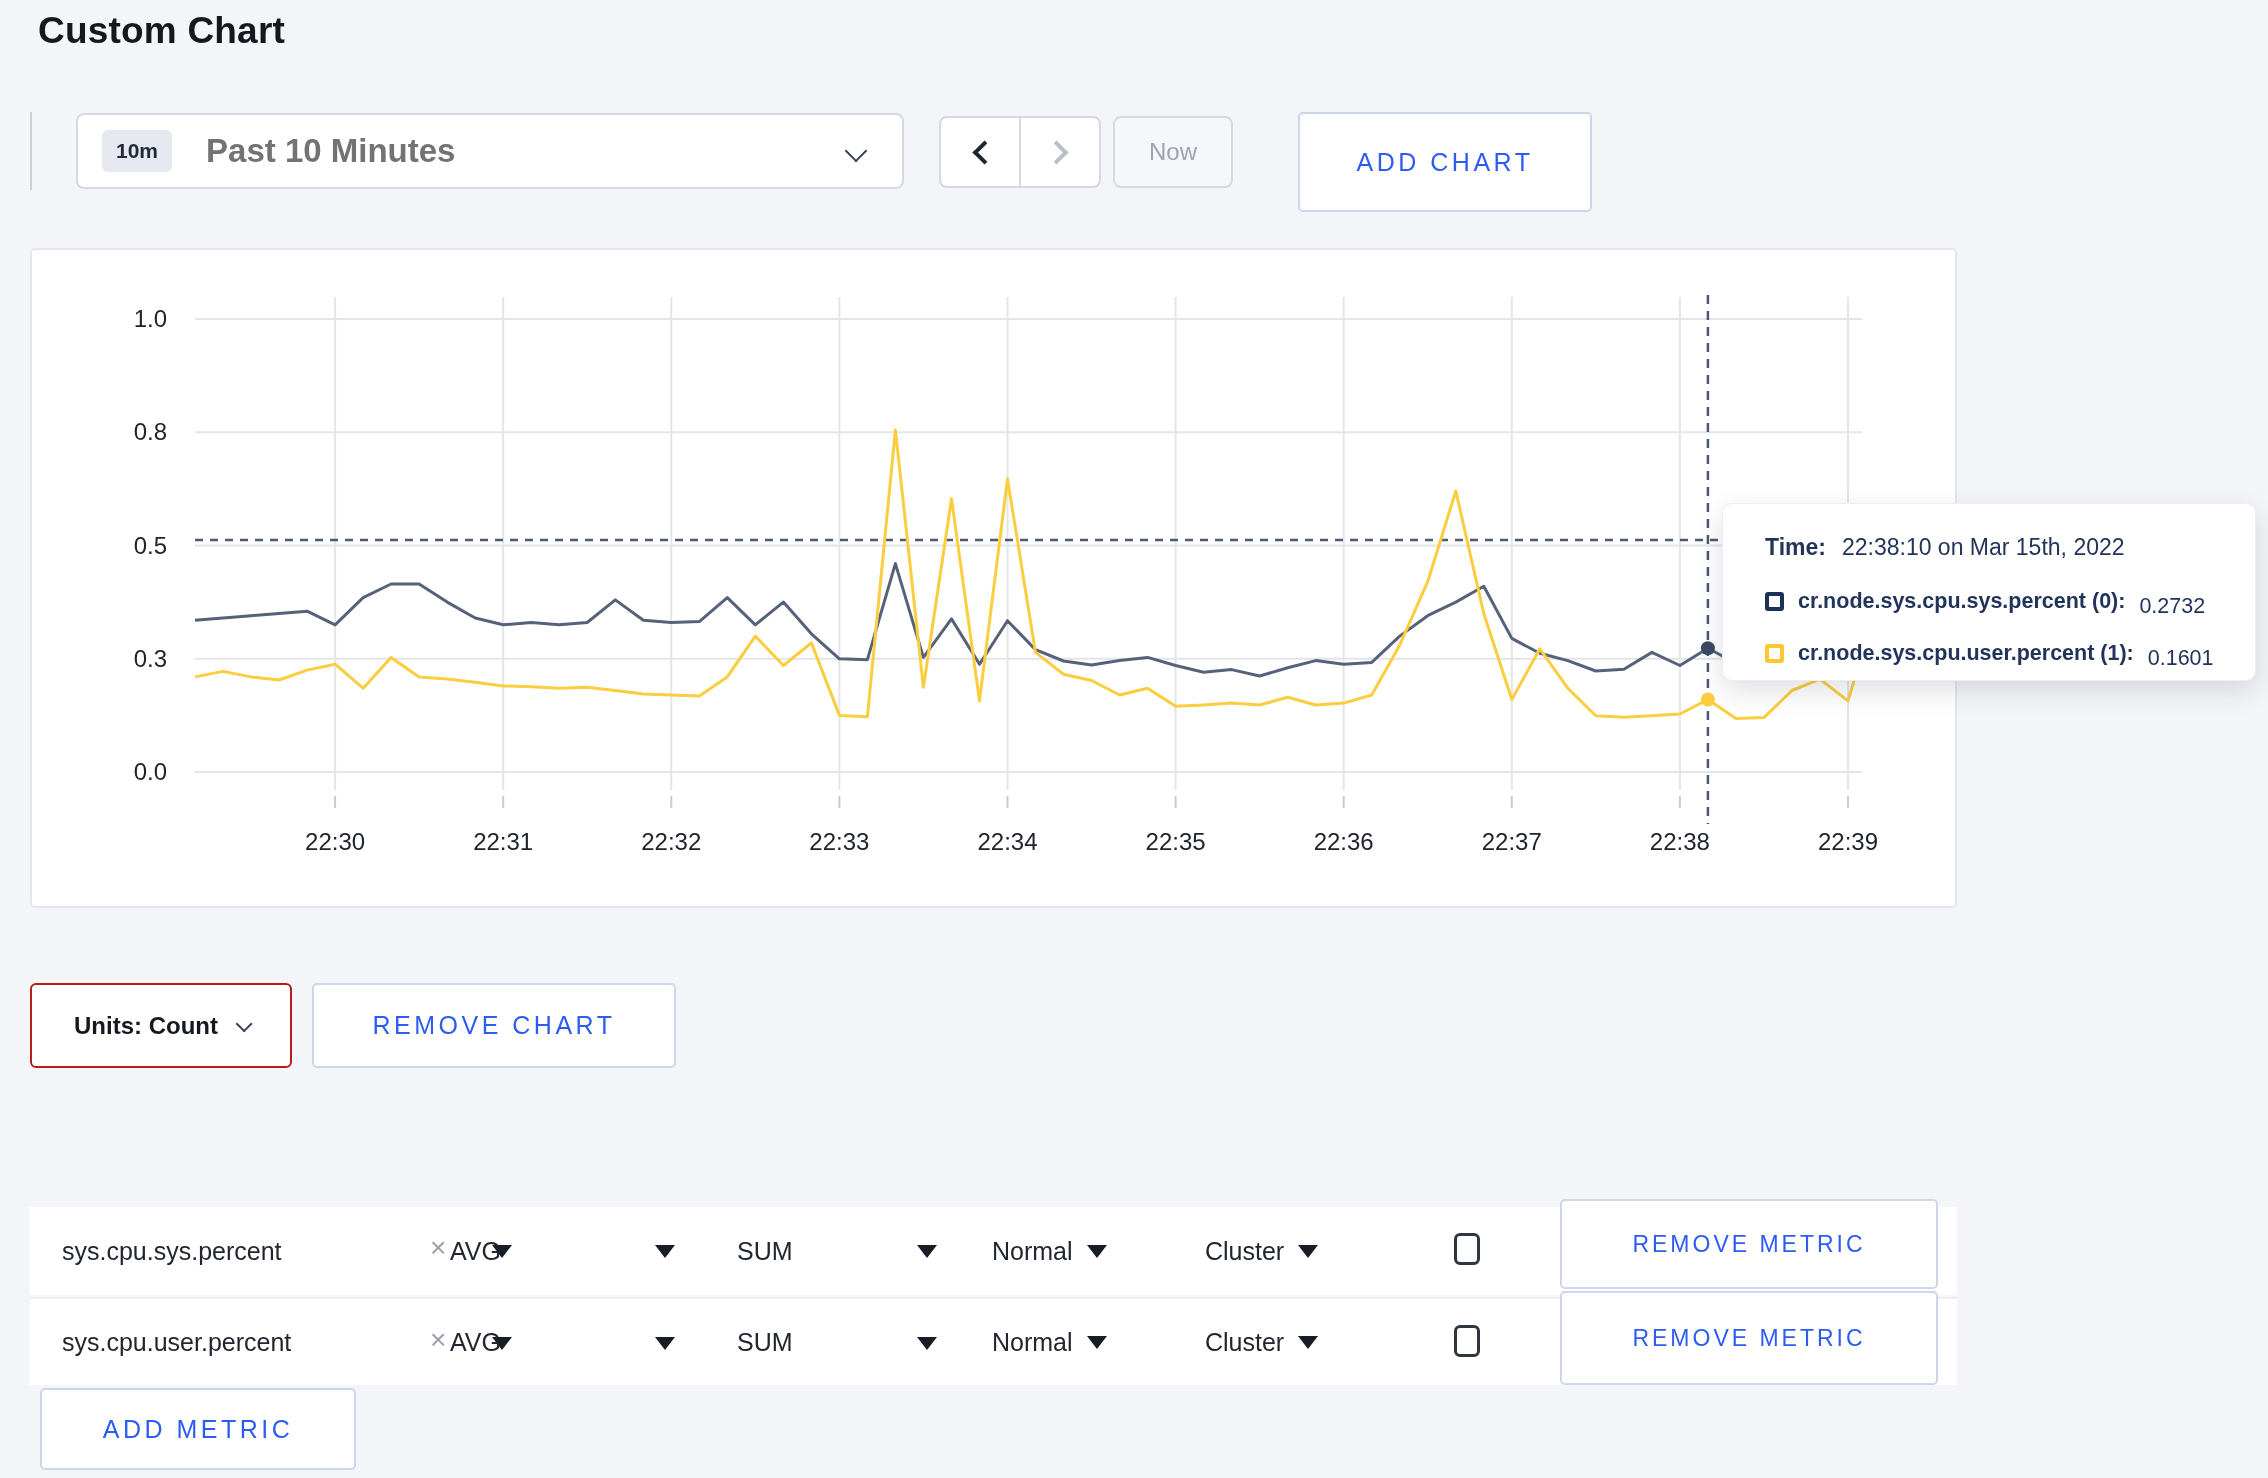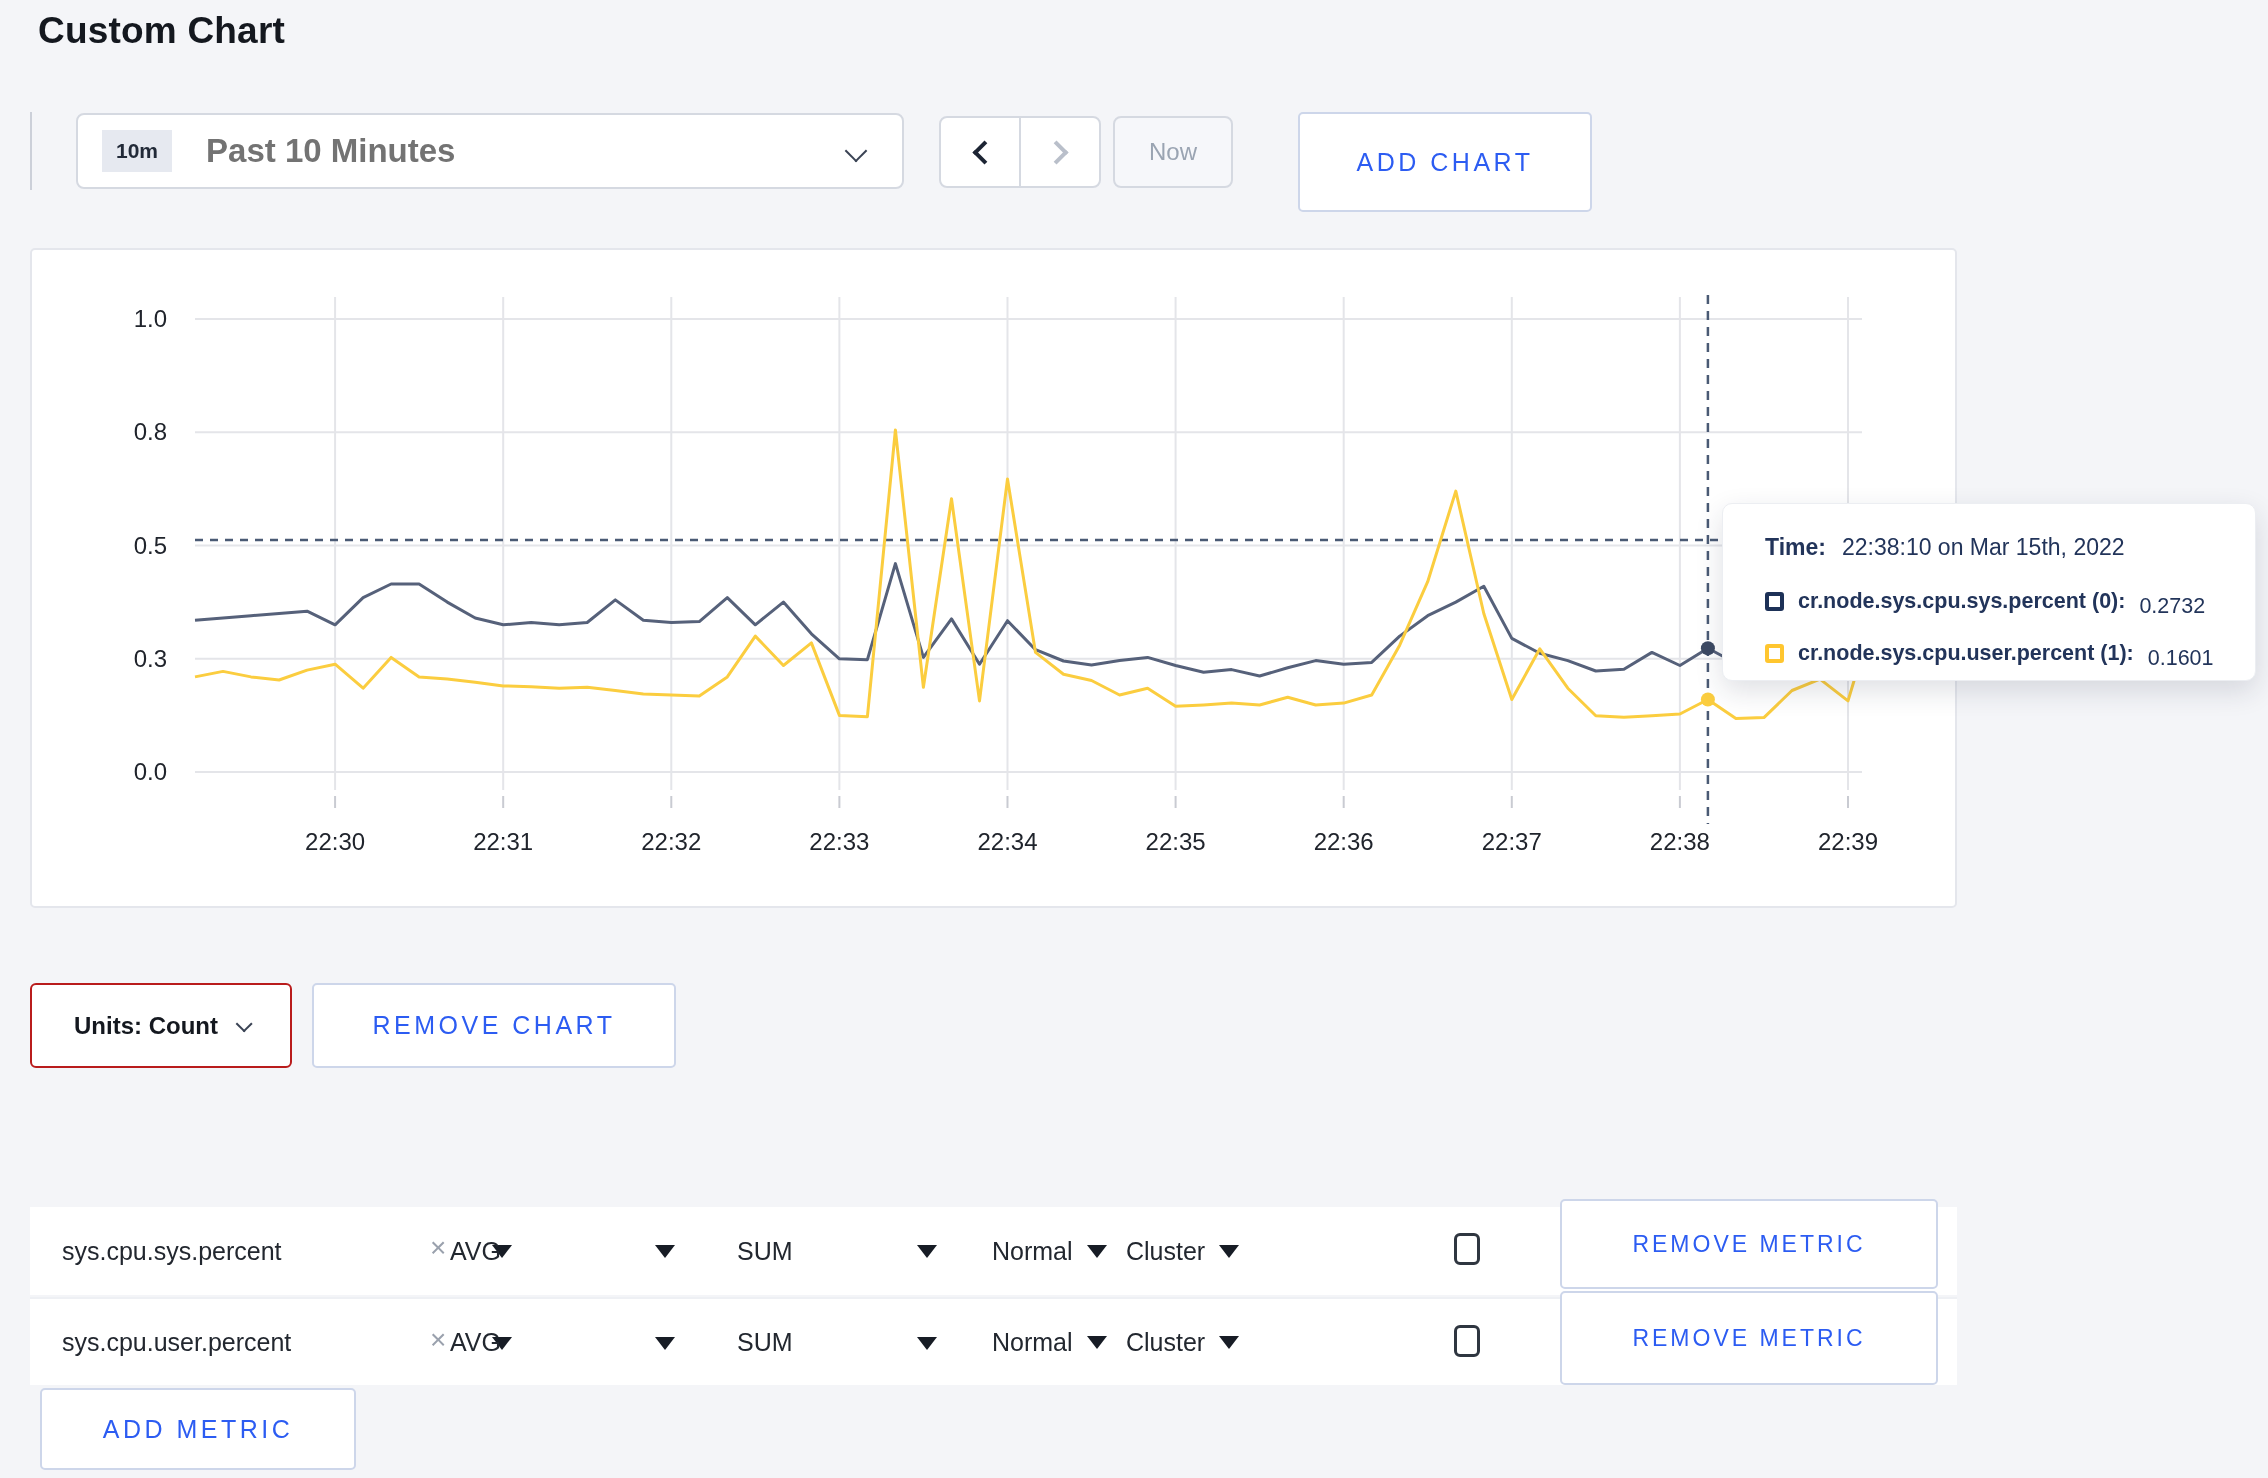--- a/index.html
+++ b/index.html
@@ -25,21 +25,21 @@
   
   .toolbar-divider { left:30px; top:112px; width:2px; height:78px; background:#ccd0d9; }
 
   .time-dropdown {
     left:76px; top:113px; width:828px; height:76px;
     background:#fff; border:2px solid #d5d9e1; border-radius:8px;
     display:flex; align-items:center; cursor:pointer;
   }
   .range-badge {
     margin-left:24px;
-    background:#e6e9f0; border-radius:0;
+    background:#e6e9f0; border-radius:6px;
     padding:9px 14px;
     font-size:21px; font-weight:700; color:#222a38;
   }
   .range-label { margin-left:34px; font-size:33px; font-weight:600; color:#737373; }
   .chev-down {
     position:absolute; right:38px; top:28px;
     width:16px; height:16px;
     border-right:2.5px solid #3a4354; border-bottom:2.5px solid #3a4354;
     transform:rotate(45deg);
   }
@@ -121,21 +121,21 @@
   .cell { position:absolute; top:0; height:100%; display:flex; align-items:center; font-size:25px; color:#22272f; }
   .c-metric { left:32px; }
   .x-icon { position:absolute; left:400px; top:27px; font-size:28px; color:#9aa1ad; cursor:pointer; line-height:1; }
   .tri { width:0; height:0; border-left:10px solid transparent; border-right:10px solid transparent; border-top:13px solid #171c25; cursor:pointer; }
   .caret-metric { position:absolute; left:462px; top:38px; }
   .c-downsampler { left:420px; }
   .caret-ds { position:absolute; left:625px; top:38px; }
   .c-aggregator { left:707px; }
   .caret-ag { position:absolute; left:887px; top:38px; }
   .c-rate { left:962px; gap:14px; }
-  .c-source { left:1096px; gap:14px;text-align:center; }
+  .c-source { left:1175px; gap:14px;text-align:center; }
   .checkbox {
     position:absolute; left:1424px; top:26px;
     width:26px; height:32px;
     border:3px solid #2f3640; border-radius:6px; background:#fff; cursor:pointer;
   }
   .remove-metric { position:absolute; font-size:23px; letter-spacing:3px; }
   .rm-0 { left:1560px; top:1199px; width:378px; height:90px; }
   .rm-1 { left:1560px; top:1291px; width:378px; height:94px; }
   .add-metric { left:40px; top:1388px; width:316px; height:82px; font-size:25px; }
 </style>

